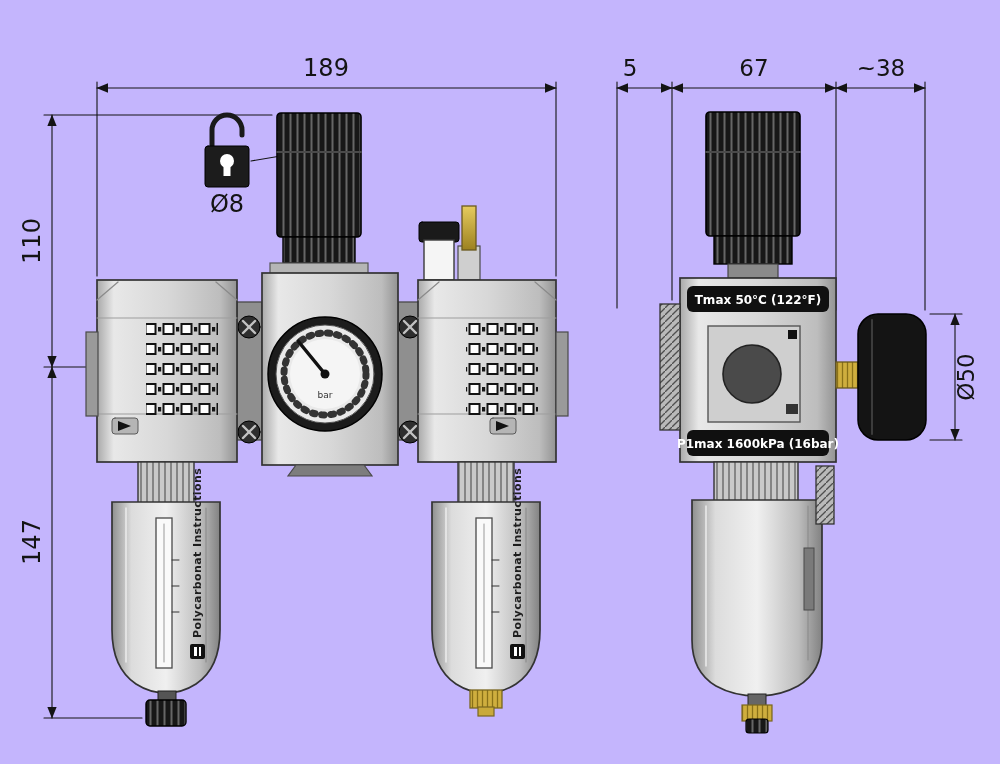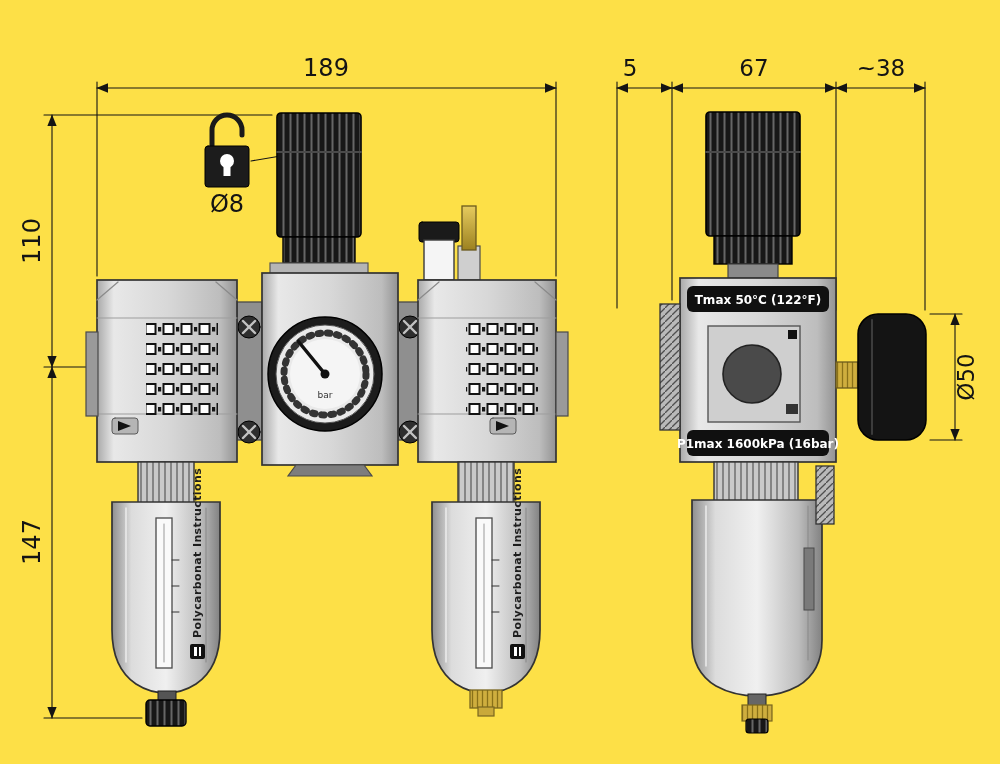--- a/index.html
+++ b/index.html
@@ -1,16 +1,16 @@
 <!DOCTYPE html>
 <html><head>
 <meta charset="utf-8">
 <style>
   html,body{margin:0;padding:0;background:#ffffff;}
-  .stage{position:relative;width:1000px;height:764px;background:#fde047;overflow:hidden;
+  .stage{position:relative;width:1000px;height:764px;background:#c4b5fd;overflow:hidden;
          font-family:"DejaVu Sans","Liberation Sans",sans-serif;}
   svg{display:block;}
   text{font-family:"DejaVu Sans","Liberation Sans",sans-serif;fill:#141414;}
   .dimtxt{font-size:24px;}
   .dimtxt-s{font-size:23px;}
   .lbl-white{fill:#ffffff;font-size:12px;font-weight:bold;}
   .bowl-txt{font-size:11px;font-weight:bold;fill:#1d1d1d;letter-spacing:.4px;}
   .gauge-txt{font-size:9px;fill:#333;}
 </style>
 </head>

